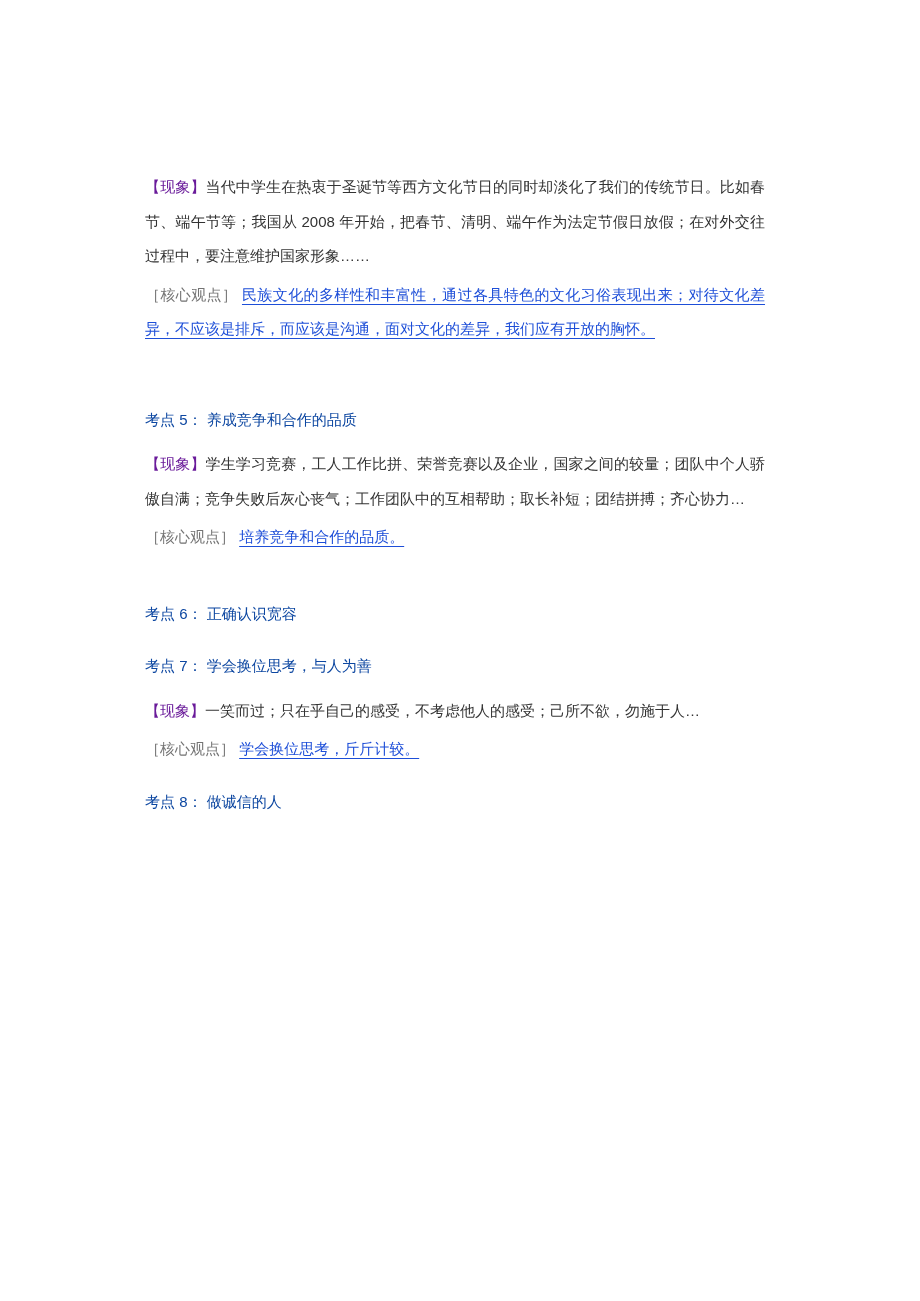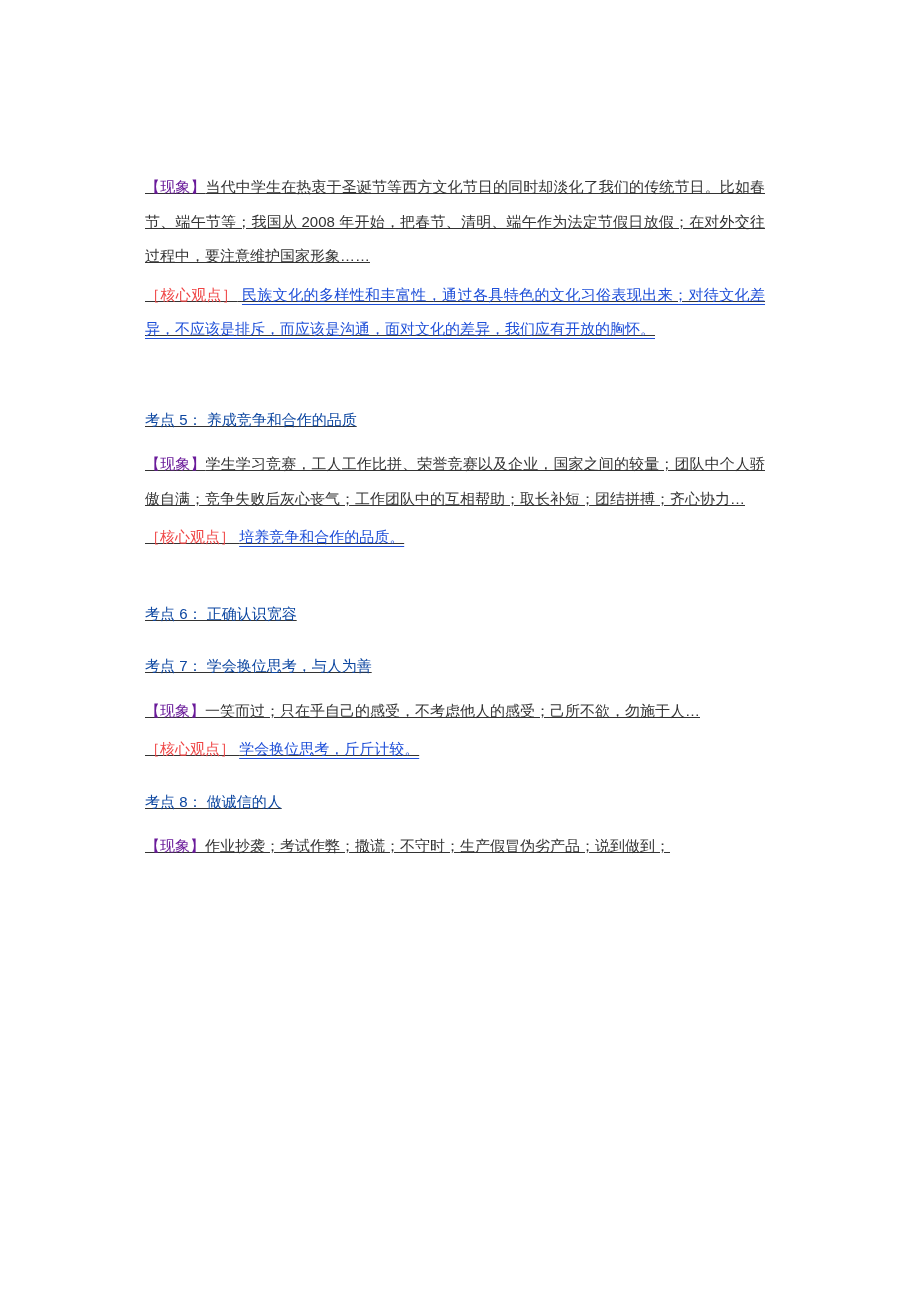--- a/index.html
+++ b/index.html
@@ -13,30 +13,29 @@
     min-height: 1301px;
     box-sizing: border-box;
     padding: 170px 155px 0 145px;
     background: #ffffff;
     font-size: 15px;
     line-height: 2.3;
     color: #333;
   }
   .section {
     margin-bottom: 42px;
-    text-decoration: underline;
   }
   .section.tighter {
     margin-bottom: 18px;
   }
   .phenom-tag {
     color: #6a1b9a;
   }
   .core-tag {
-    color: #ef4444;
+    color: #737373;
   }
   .core-text {
     color: #1d4ed8;
     text-decoration: underline;
     text-underline-offset: 4px;
   }
   .title {
     color: #0d47a1;
     display: block;
     margin-bottom: 10px;
@@ -85,18 +84,15 @@
       <span class="phenom-tag">【现象】</span><span class="body-text">一笑而过；只在乎自己的感受，不考虑他人的感受；己所不欲，勿施于人…</span>
     </p>
     <p class="para">
       <span class="core-tag">［核心观点］</span>
       <span class="core-text">学会换位思考，斤斤计较。</span>
     </p>
   </div>
 
   <div class="section tighter">
     <span class="title">考点 8： 做诚信的人</span>
-    <p class="para">
-      <span class="phenom-tag">【现象】</span><span class="body-text">作业抄袭；考试作弊；撒谎；不守时；生产假冒伪劣产品；说到做到；</span>
-    </p>
   </div>
 
 </div>
 
 </body></html>

